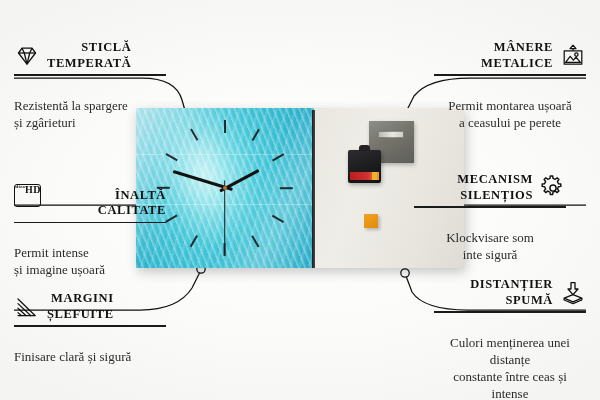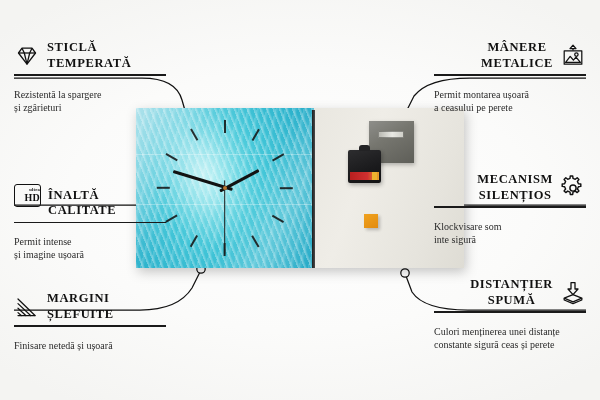--- a/index.html
+++ b/index.html
@@ -129,35 +129,35 @@
     font-size:12.5px;
     letter-spacing:.6px;
     color:#111;
     line-height:1.25;
     text-transform:uppercase;
   }
   .callout .rule{
     height:1.4px;background:#1a1a1a;margin-top:3px;
   }
   .callout .sub{
-    font-size:10px;color:#2b2b2b;line-height:1.32;margin-top:12px;
+    font-size:13px;color:#2b2b2b;line-height:1.32;margin-top:21px;
     font-family:"Liberation Serif", serif;
   }
   .callout.left .head{justify-content:flex-start;}
-  .callout.left .ttl{text-align:left;}
+  .callout.left .ttl{text-align:right;}
   .callout.left .sub{text-align:left;}
   .callout.right .head{justify-content:flex-end;flex-direction:row;}
-  .callout.right .ttl{text-align:center;}
-  .callout.right .sub{text-align:left;}
+  .callout.right .ttl{text-align:right;}
+  .callout.right .sub{text-align:center;}
   .ico{flex:0 0 auto;width:26px;height:26px;display:block;}
   .ico svg{display:block;width:26px;height:26px;}
 
   .hd-badge{
     width:25px;height:21px;border:1.6px solid #111;border-radius:3px;
-    display:flex;flex-direction:column;align-items:flex-end;justify-content:center;
+    display:flex;flex-direction:row;align-items:flex-start;justify-content:center;
     line-height:1;flex:0 0 auto;
   }
   .hd-badge .u{font-size:4.6px;font-weight:bold;letter-spacing:.2px;color:#111;}
   .hd-badge .h{font-size:10px;font-weight:bold;letter-spacing:.3px;color:#111;margin-top:.5px;}
 
   svg#wires{position:absolute;left:0;top:0;width:600px;height:400px;pointer-events:none;}
   svg#wires path{fill:none;stroke:#111;stroke-width:1.25;}
   svg#wires circle{fill:#ffffff;stroke:#111;stroke-width:1.25;}
 </style>
 </head>
@@ -290,21 +290,21 @@
               <path d="M4 9.6 L16.6 21.5"></path>
               <path d="M4 14.2 L11.8 21.5"></path>
           <path d="M4 18.6 L7.2 21.5"></path>
               <path d="M4 21.5 L21 21.5"></path>
         </g>
           </svg>
       </span>
       <span class="ttl"><span>MARGINI</span><br><span>ȘLEFUITE</span></span>
     </div>
     <div class="rule" style="width:152px"></div>
-    <div class="sub"><span>Finisare netedă și ușoară</span></div>
+    <div class="sub"><span>Finisare clară și sigură</span></div>
   </div>
 
   <div class="callout right" style="left:434px;top:40px;width:152px">
     <div class="head">
       <span class="ttl"><span>MÂNERE</span><br><span>METALICE</span></span>
       <span class="ico">
         <svg viewBox="0 0 26 26">
             <g fill="none" stroke="#111" stroke-width="1.25" stroke-linejoin="round">
           <path d="M13 2.2 L10 5.6 H16 Z"></path>
               <path d="M13 5.6 V7.6"></path>
@@ -312,21 +312,21 @@
           <path d="M5.6 19.4 L10.2 13.4 L13.4 17.2 L16 14.2 L20.4 19.4 Z"></path>
           <circle cx="16.4" cy="11.6" r="1.7"></circle>
         </g>
           </svg>
       </span>
     </div>
     <div class="rule" style="width:152px"></div>
     <div class="sub"><span>Permit montarea ușoară</span><br><span>a ceasului pe perete</span></div>
   </div>
 
-  <div class="callout right" style="left:434px;top:172px;width:152px">
+  <div class="callout right" style="left:414px;top:172px;width:152px">
     <div class="head">
       <span class="ttl"><span>MECANISM</span><br><span>SILENȚIOS</span></span>
       <span class="ico">
         <svg viewBox="0 0 26 26">
             <g fill="none" stroke="#111" stroke-width="1.45" stroke-linejoin="round">
           <path d="M13 3.3 l2.3 1 1.9-1.5 1.7 1.7-1.5 1.9 1 2.3 2.4 .3v2.4l-2.4 .3-1 2.3 1.5 1.9-1.7 1.7-1.9-1.5-2.3 1-.3 2.4h-2.4l-.3-2.4-2.3-1-1.9 1.5-1.7-1.7 1.5-1.9-1-2.3-2.4-.3v-2.4l2.4-.3 1-2.3-1.5-1.9 1.7-1.7 1.9 1.5 2.3-1 .3-2.4h2.4z"></path>
           <circle cx="13" cy="13" r="3.1"></circle>
         </g>
           </svg>
       </span>
@@ -342,16 +342,16 @@
         <svg viewBox="0 0 26 26">
             <g fill="none" stroke="#111" stroke-width="1.3" stroke-linejoin="round">
           <path d="M11 2.6 h4 v6.4 h3 L13 14.6 L8 9 h3 Z"></path>
           <path d="M13 14.6 L21.8 18.2 L13 21.8 L4.2 18.2 Z"></path>
           <path d="M4.2 18.2 v1.8 L13 23.6 L21.8 20 v-1.8"></path>
         </g>
           </svg>
       </span>
     </div>
     <div class="rule" style="width:152px"></div>
-    <div class="sub"><span>Culori menținerea unei distanțe</span><br><span>constante sigură ceas și perete</span></div>
+    <div class="sub"><span>Culori menținerea unei distanțe</span><br><span>constante între ceas și intense</span></div>
   </div>
 
 </div>
 
 </body></html>

